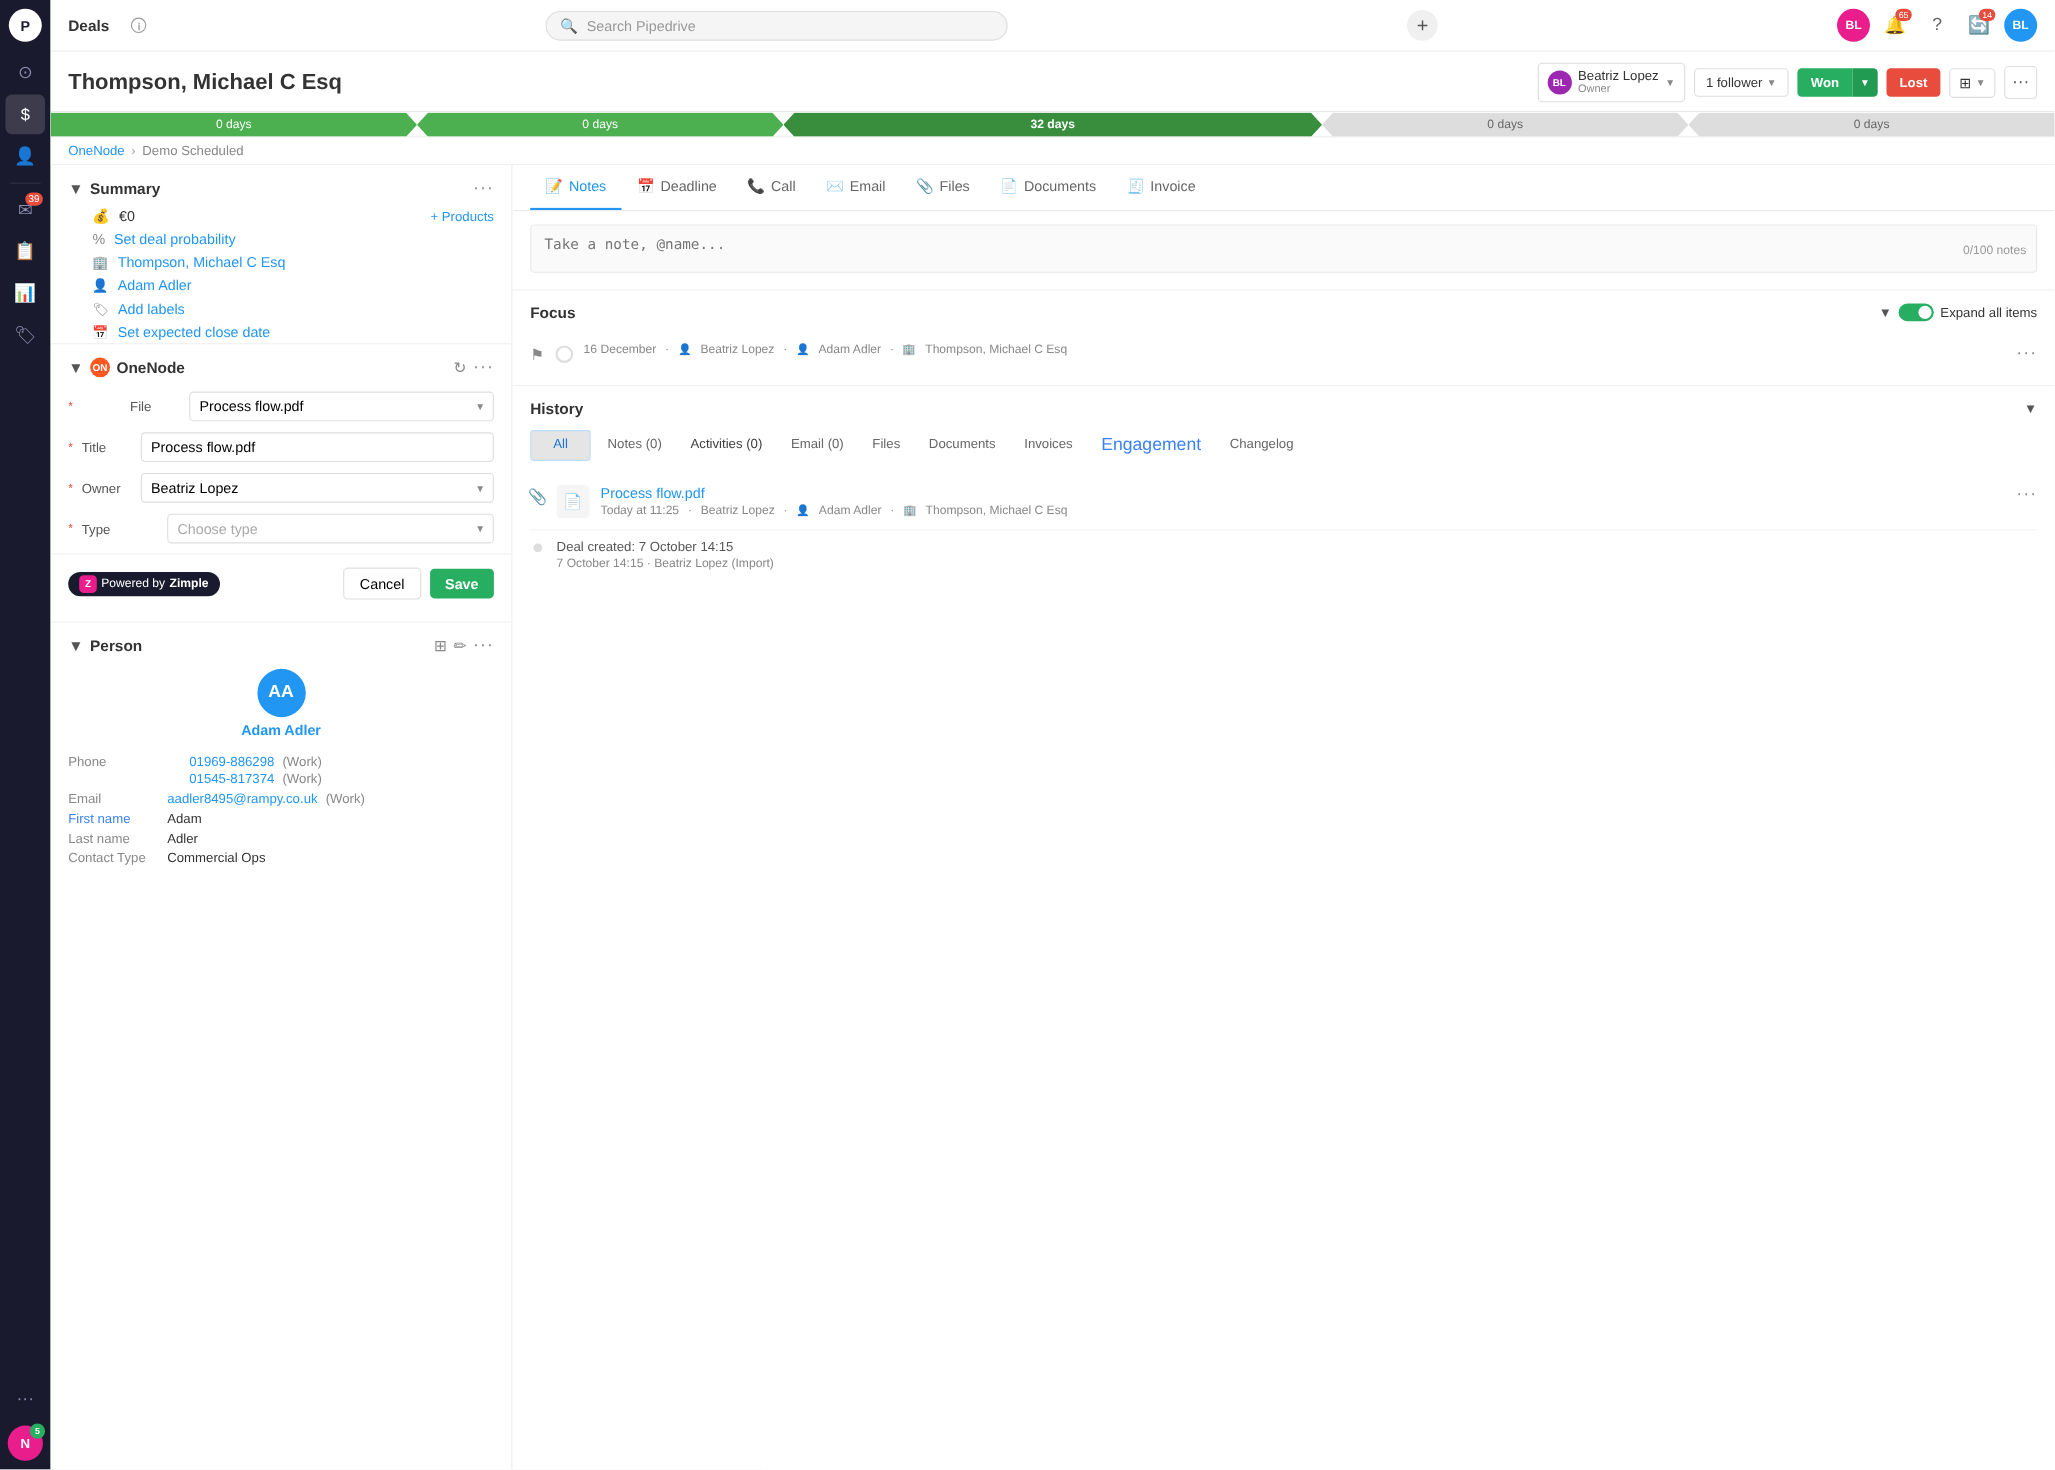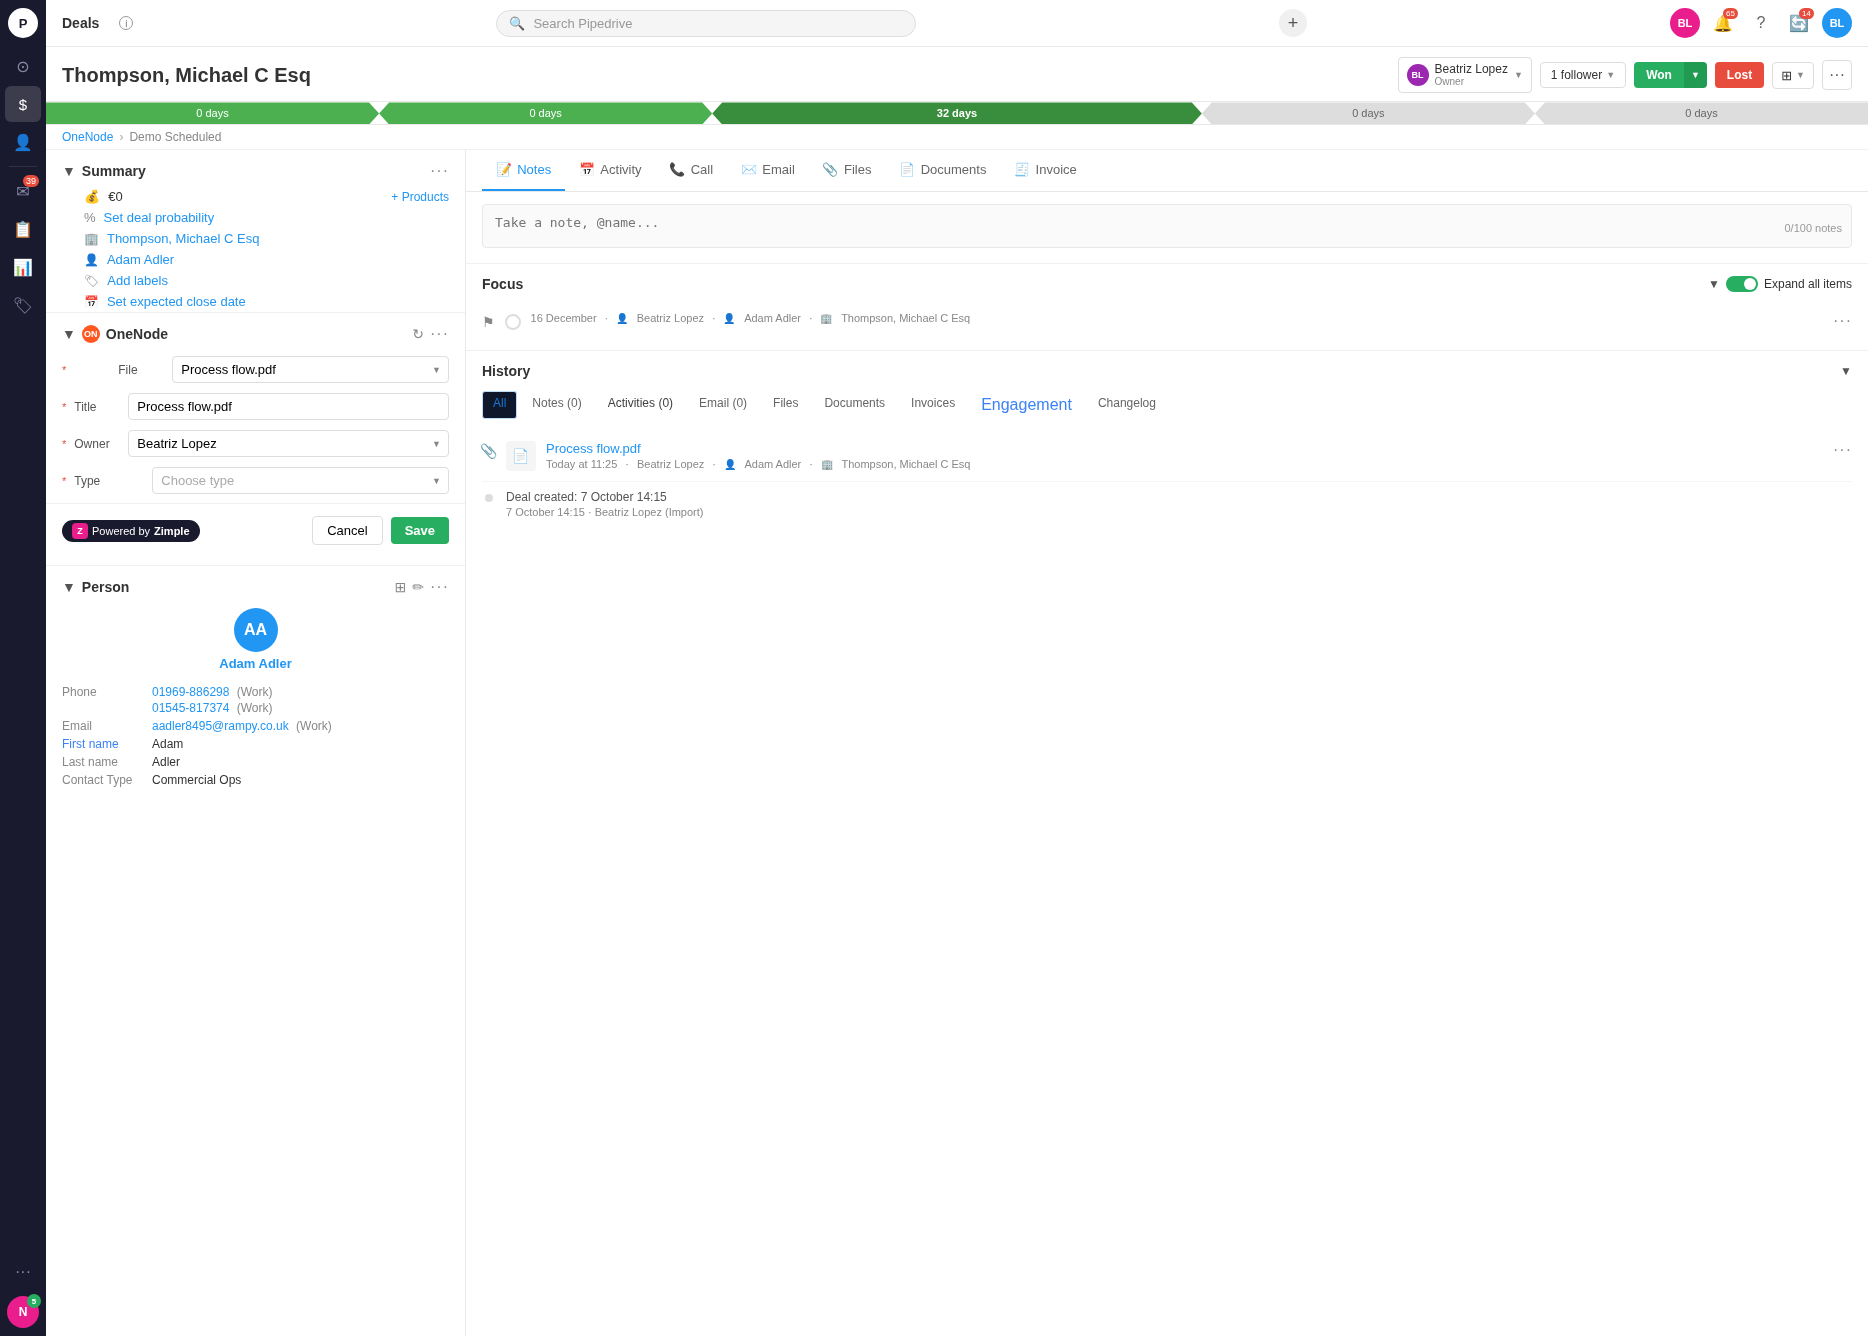--- a/index.html
+++ b/index.html
@@ -213,21 +213,21 @@
           <span style="font-size:14px;font-weight:600;flex:1;">Person</span>
           <span style="color:#888;font-size:14px;cursor:pointer;">⊞</span>
           <span style="color:#888;font-size:14px;cursor:pointer;">✏</span>
           <span style="color:#888;font-size:16px;cursor:pointer;letter-spacing:1px;">···</span>
         </div>
         <div style="display:flex;flex-direction:column;align-items:center;padding:4px 16px 8px;">
           <div style="width:44px;height:44px;border-radius:50%;background:#2196f3;color:#fff;font-size:16px;display:flex;align-items:center;justify-content:center;font-weight:bold;margin-bottom:4px;">AA</div>
           <a style="color:#2196f3;font-weight:600;font-size:13px;cursor:pointer;text-decoration:none;">Adam Adler</a>
         </div>
         <div style="width:100%;padding:4px 16px;">
-          <div style="display:flex;align-items:flex-start;padding:2px 0;font-size:12px;">
+          <div style="display:flex;align-items:flex-start;padding:2px 0;font-size:12px;gap:20px;">
             <span style="color:#888;width:90px;flex-shrink:0;">Phone</span>
             <div style="flex:1;display:flex;flex-direction:column;gap:2px;">
               <div>
                 <a style="color:#2196f3;text-decoration:none;cursor:pointer;">01969-886298</a>
                 <span style="color:#888;margin-left:4px;">(Work)</span>
               </div>
               <div>
                 <a style="color:#2196f3;text-decoration:none;cursor:pointer;">01545-817374</a>
                 <span style="color:#888;margin-left:4px;">(Work)</span>
               </div>
@@ -258,21 +258,21 @@
 
     <div style="flex:1;overflow-y:auto;background:#fff;">
 
       <div style="display:flex;gap:0;border-bottom:1px solid #e8e8e8;padding:0 16px;background:#fff;overflow-x:auto;">
         <div style="padding:12px 14px;font-size:13px;color:#2196f3;cursor:pointer;border-bottom:2px solid #2196f3;font-weight:500;display:flex;align-items:center;gap:5px;white-space:nowrap;">
           <span>📝</span>
           <span>Notes</span>
         </div>
         <div style="padding:12px 14px;font-size:13px;color:#666;cursor:pointer;border-bottom:2px solid transparent;display:flex;align-items:center;gap:5px;white-space:nowrap;">
           <span>📅</span>
-          <span>Activity</span>
+          <span>Deadline</span>
         </div>
         <div style="padding:12px 14px;font-size:13px;color:#666;cursor:pointer;border-bottom:2px solid transparent;display:flex;align-items:center;gap:5px;white-space:nowrap;">
           <span>📞</span>
           <span>Call</span>
         </div>
         <div style="padding:12px 14px;font-size:13px;color:#666;cursor:pointer;border-bottom:2px solid transparent;display:flex;align-items:center;gap:5px;white-space:nowrap;">
           <span>✉️</span>
           <span>Email</span>
         </div>
         <div style="padding:12px 14px;font-size:13px;color:#666;cursor:pointer;border-bottom:2px solid transparent;display:flex;align-items:center;gap:5px;white-space:nowrap;">
@@ -329,21 +329,21 @@
         </div>
       </div>
 
       <div style="padding:12px 16px;">
         <div style="display:flex;align-items:center;gap:6px;margin-bottom:12px;justify-content:space-between;">
           <span style="font-size:14px;font-weight:600;flex:1;cursor:pointer;">History</span>
           <span style="cursor:pointer;font-size:12px;color:#555;">▼</span>
         </div>
 
         <div style="display:flex;gap:4px;margin-bottom:12px;flex-wrap:wrap;">
-          <div style="padding:4px 10px;font-size:12px;border-radius:3px;cursor:pointer;color:#1976d2;background:#0f172a;border:1px solid #bbdefb;font-weight:500;">All</div>
+          <div style="padding:4px 20px;font-size:12px;border-radius:3px;cursor:pointer;color:#1976d2;background:#e5e5e5;border:1px solid #bbdefb;font-weight:500;">All</div>
           <div style="padding:4px 10px;font-size:12px;border-radius:3px;cursor:pointer;color:#666;border:1px solid transparent;">Notes (0)</div>
           <div style="padding:4px 10px;font-size:12px;border-radius:3px;cursor:pointer;color:#404040;border:1px solid transparent;">Activities (0)</div>
           <div style="padding:4px 10px;font-size:12px;border-radius:3px;cursor:pointer;color:#666;border:1px solid transparent;">Email (0)</div>
           <div style="padding:4px 10px;font-size:12px;border-radius:3px;cursor:pointer;color:#666;border:1px solid transparent;">Files</div>
           <div style="padding:4px 10px;font-size:12px;border-radius:3px;cursor:pointer;color:#666;border:1px solid transparent;">Documents</div>
           <div style="padding:4px 10px;font-size:12px;border-radius:3px;cursor:pointer;color:#666;border:1px solid transparent;">Invoices</div>
           <div style="padding:4px 10px;font-size:16px;border-radius:3px;cursor:pointer;color:#3b82f6;border:1px solid transparent;">Engagement</div>
           <div style="padding:4px 10px;font-size:12px;border-radius:3px;cursor:pointer;color:#666;border:1px solid transparent;">Changelog</div>
         </div>
 

